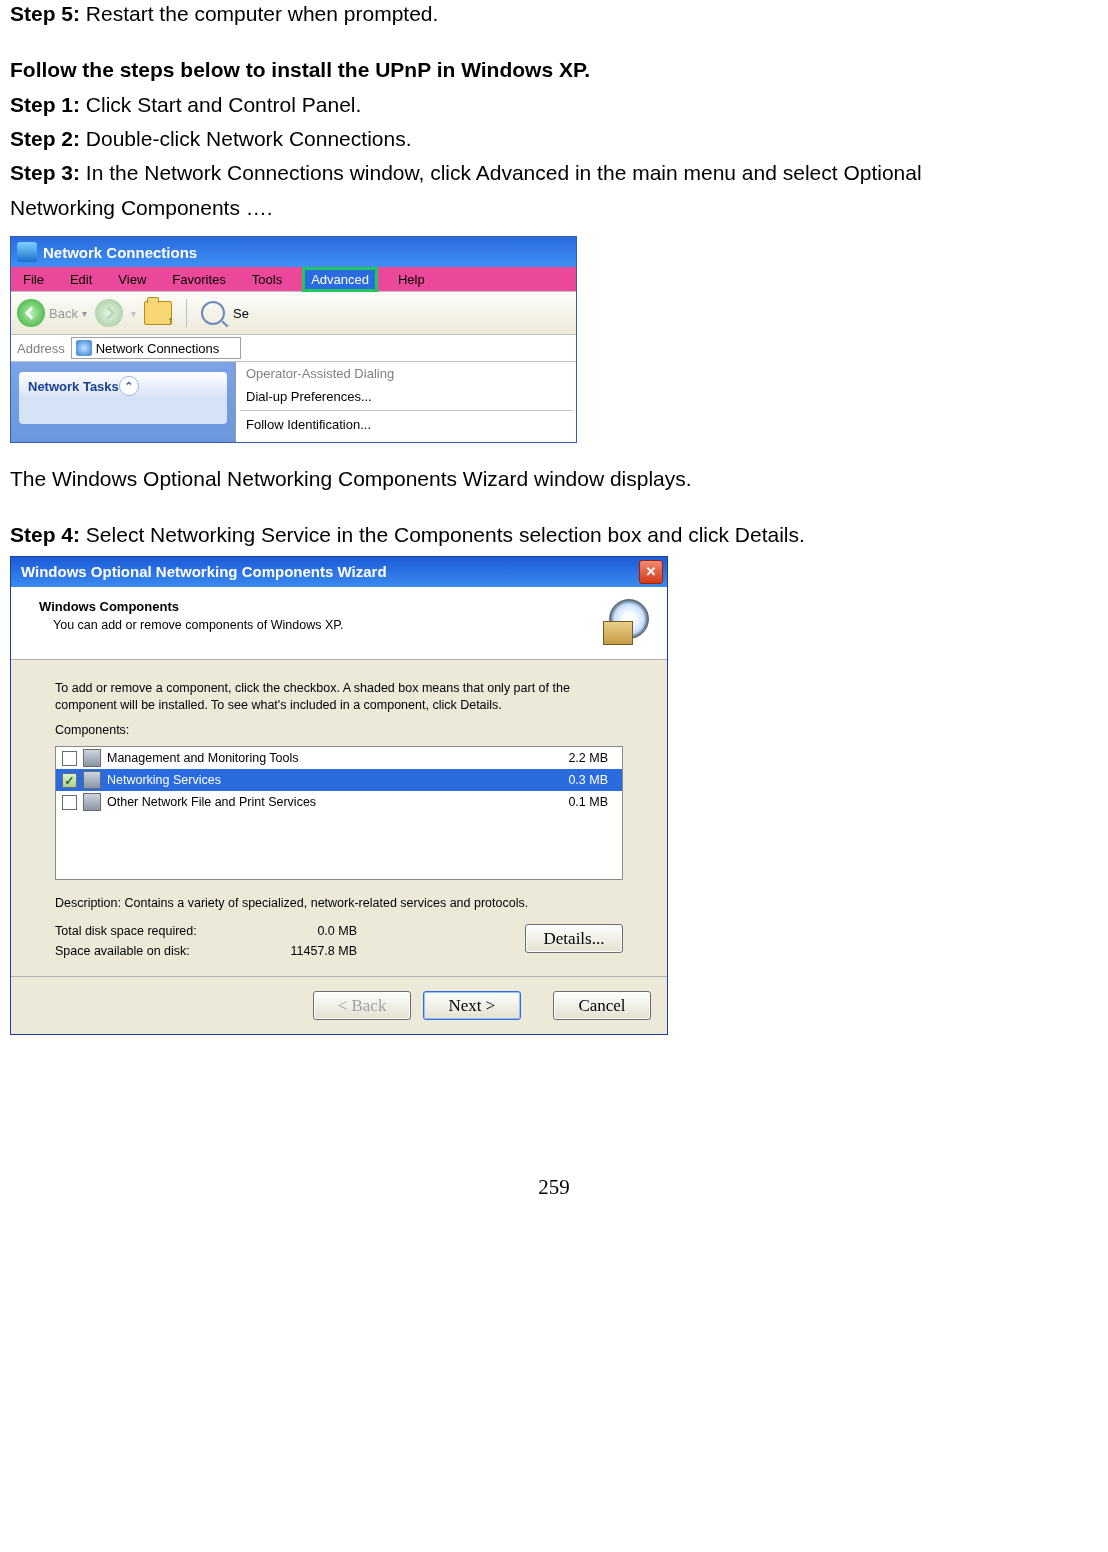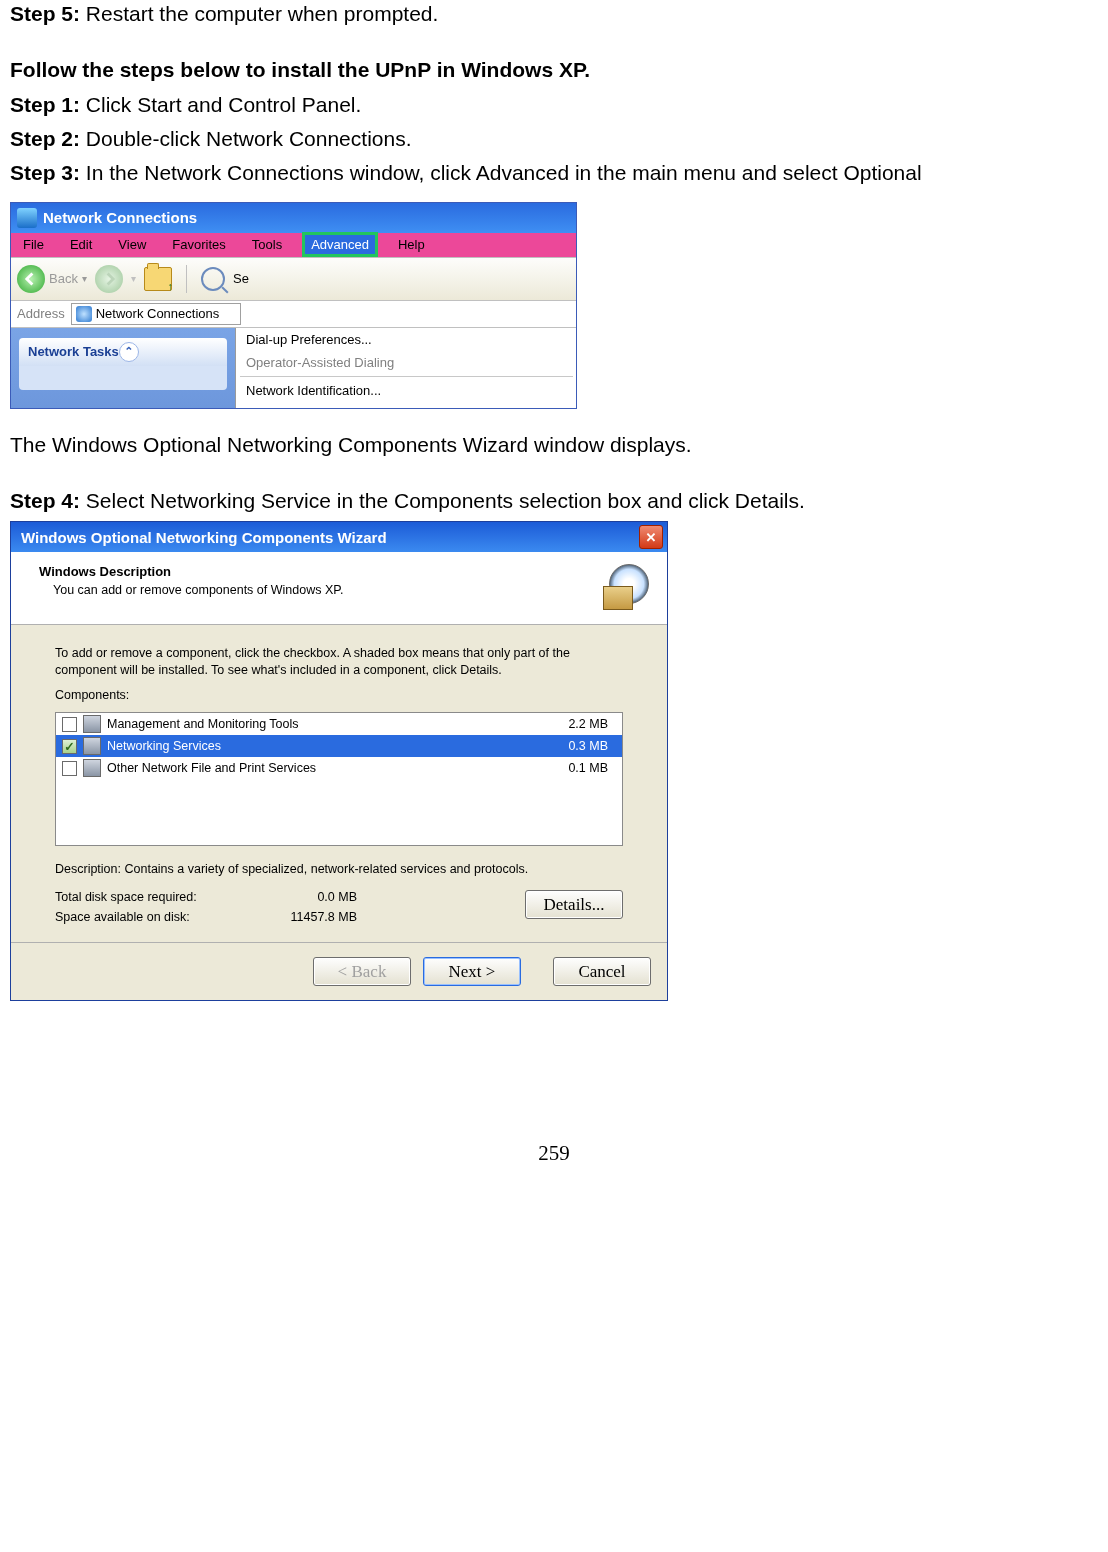--- a/index.html
+++ b/index.html
@@ -156,20 +156,21 @@
   <p class="para bold">Follow the steps below to install the UPnP in Windows XP.</p>
   <p class="para">
     <span class="bold">Step 1:</span><span> Click Start and Control Panel.</span>
   </p>
   <p class="para">
     <span class="bold">Step 2:</span><span> Double-click Network Connections.</span>
   </p>
   <p class="para" style="text-align:justify">
     <span class="bold">Step 3:</span><span> In the Network Connections window, click Advanced in the main menu and select Optional</span>
   </p>
+  <p class="para">Networking Components ….</p>
 
   <div class="nc-window">
     <div class="nc-title">
       <span class="ico"></span>
       <span>Network Connections</span>
     </div>
     <div class="nc-menubar">
       <span class="mi">File</span>
       <span class="mi">Edit</span>
       <span class="mi">View</span>
@@ -209,24 +210,24 @@
     <div class="nc-body">
       <div class="nc-sidebar">
         <div class="nc-side-head">
           <span>Network Tasks</span>
           <span class="collapse-circ">⌃</span>
         </div>
         <div class="nc-side-body"></div>
       </div>
       <div class="nc-main">
         <div class="drop">
+          <div class="di">Operator-Assisted Dialing</div>
           <div class="di enabled">Dial-up Preferences...</div>
-          <div class="di">Operator-Assisted Dialing</div>
           <hr>
-          <div class="di enabled">Network Identification...</div>
+          <div class="di enabled">Follow Identification...</div>
           <div class="di">Bridge Connections</div>
 
         </div>
       </div>
     </div>
   </div>
 
   <div class="spacer"></div>
   <p class="para">The Windows Optional Networking Components Wizard window displays.</p>
   <div class="spacer"></div>
@@ -234,21 +235,21 @@
     <span class="bold">Step 4:</span><span> Select Networking Service in the Components selection box and click Details.</span>
   </p>
 
   <div class="wiz-window">
     <div class="wiz-title">
       <span>Windows Optional Networking Components Wizard</span>
       <span class="close-btn">✕</span>
     </div>
     <div class="wiz-header">
       <div>
-        <div class="ttl">Windows Description</div>
+        <div class="ttl">Windows Components</div>
         <div class="sub">You can add or remove components of Windows XP.</div>
       </div>
       <div class="cd-icon">
         <span class="disc"></span>
           <span class="box"></span>
       </div>
     </div>
     <div class="wiz-body">
       <p>To add or remove a component, click the checkbox. A shaded box means that only part of the component will be installed. To see what's included in a component, click Details.</p>
       <p>Components:</p>

